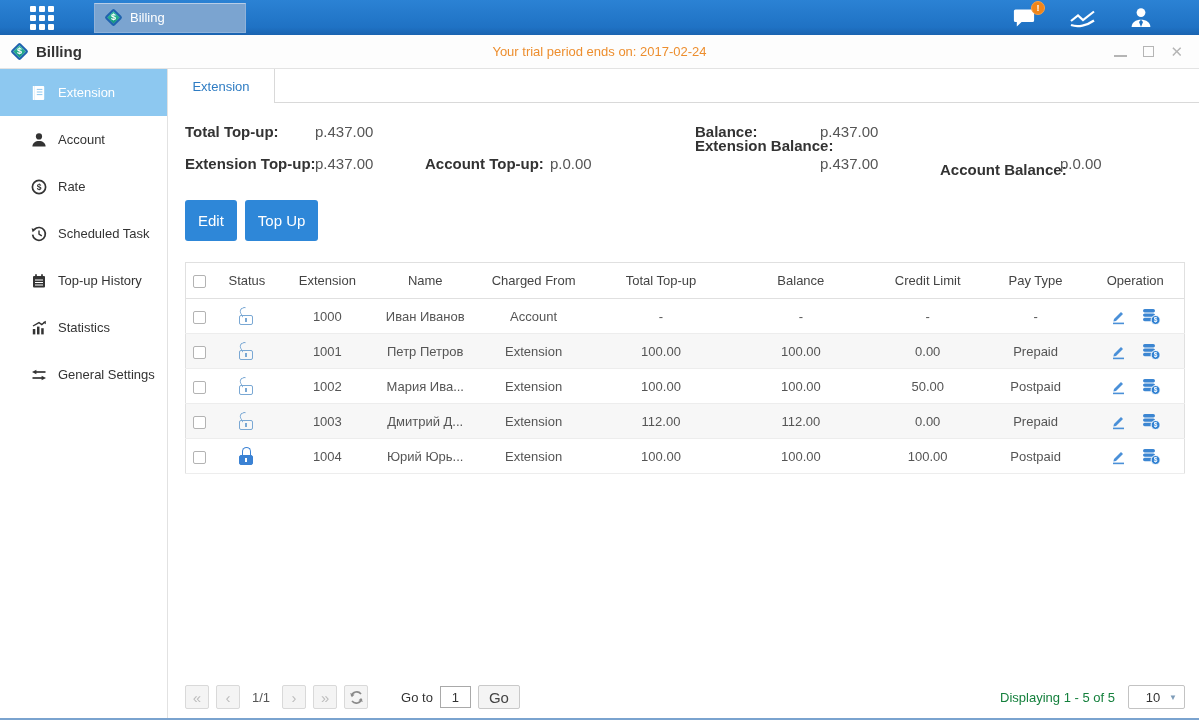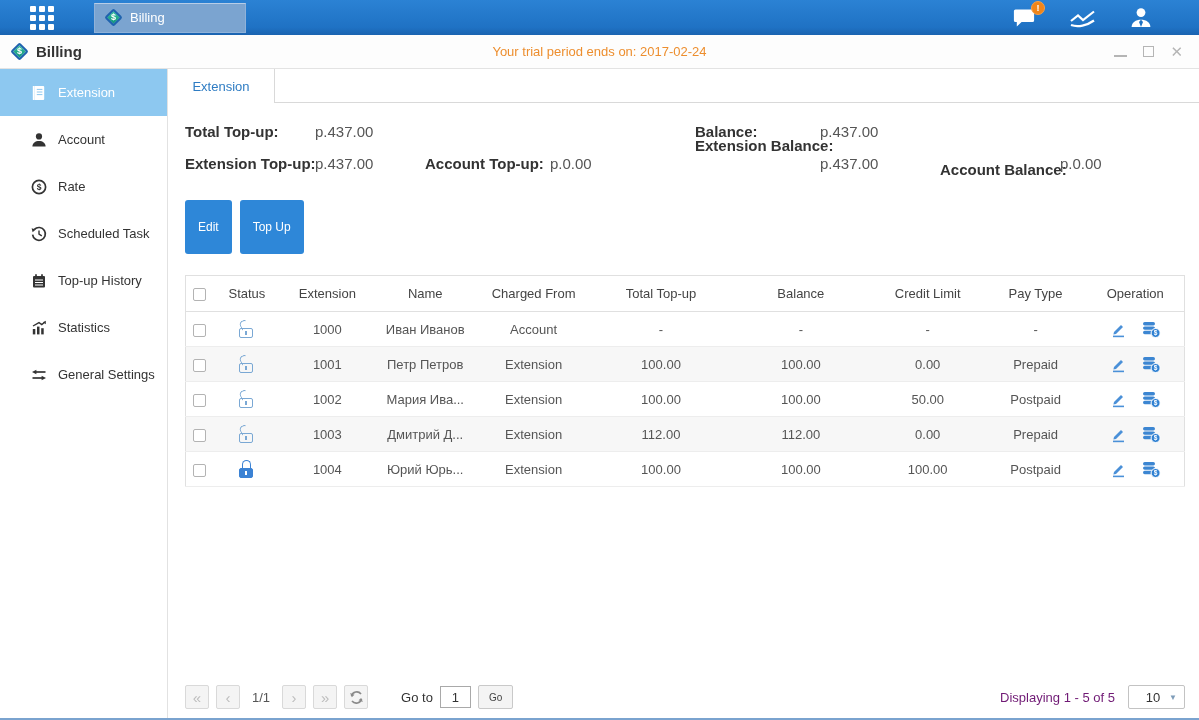--- a/index.html
+++ b/index.html
@@ -38,21 +38,21 @@
   .main{flex:1;display:flex;flex-direction:column;min-width:0}
   .tabbar{height:34px;border-bottom:1px solid #d9d9d9;display:flex;flex-shrink:0}
   .tab{width:107px;border-right:1px solid #d9d9d9;display:flex;align-items:center;justify-content:center;font-size:13px;color:#2e7cc3;background:#fff;margin-bottom:-1px;cursor:pointer}
 
   .content{flex:1;display:flex;flex-direction:column;padding:0 14px 0 17px;min-height:0}
   .summary{position:relative;height:66px;margin-top:14px;font-size:15px}
   .summary .lab{position:absolute;font-weight:bold;color:#333;white-space:nowrap}
   .summary .val{position:absolute;color:#555;white-space:nowrap}
 
   .actions{margin-top:17px;display:flex;gap:8px}
-  .btn{background:#2e87d8;color:#fff;border:none;font-size:12px;padding:20px 13px;border-radius:3px;cursor:pointer;font-family:inherit}
+  .btn{background:#2e87d8;color:#fff;border:none;font-size:15px;padding:12px 13px;border-radius:3px;cursor:pointer;font-family:inherit}
 
   
   table.grid{margin-top:21px;border:1px solid #e0e0e0;border-collapse:collapse;width:100%;table-layout:fixed;font-size:13px}
   thead th{height:36px;font-weight:normal;color:#444;border-bottom:1px solid #e0e0e0;text-align:center;overflow:hidden;white-space:nowrap}
   tbody td{height:35px;text-align:center;color:#555;overflow:hidden;white-space:nowrap}
   tbody tr{border-bottom:1px solid #ededed}
   tbody tr:nth-child(even){background:#f7f7f7}
   .checkbox{display:inline-block;width:13px;height:13px;border:1px solid #b3b3b3;border-radius:2px;background:#fff;vertical-align:middle;cursor:pointer}
   .op-icons{display:flex;justify-content:center;gap:15px;align-items:center}
   .op-icons svg{cursor:pointer}
@@ -66,23 +66,23 @@
   .lock.locked .body{background:#3b82d4;border-color:#3b82d4}
   .lock.locked .body::after{background:#fff}
   .lock.locked .shackle{border-color:#3b82d4}
 
   
   .pager{margin-top:auto;display:flex;align-items:center;gap:7px;padding-bottom:9px;font-size:13px;color:#555;flex-shrink:0}
   .pgbtn{width:24px;height:24px;background:#f4f4f4;border:1px solid #d9d9d9;border-radius:2px;display:flex;align-items:center;justify-content:center;color:#bdbdbd;font-size:15px;cursor:pointer;line-height:1}
   .pgtext{margin:0 5px;color:#555}
   .goto-label{margin-left:26px;color:#333}
   .goto-input{width:31px;height:22px;border:1px solid #a9a9a9;text-align:center;font-size:13px;font-family:inherit;color:#333}
-  .go-btn{height:24px;padding:0 10px;background:#f4f4f4;border:1px solid #c9c9c9;border-radius:2px;font-size:10px;color:#444;cursor:pointer;font-family:inherit}
+  .go-btn{height:24px;padding:0 10px;background:#f4f4f4;border:1px solid #c9c9c9;border-radius:2px;font-size:15px;color:#444;cursor:pointer;font-family:inherit}
   .pager-right{margin-left:auto;display:flex;align-items:center;gap:13px}
-  .displaying{color:#701a75}
+  .displaying{color:#15803d}
   .select{width:57px;height:24px;border:1px solid #c3c3c3;border-radius:2px;background:#fff;display:flex;align-items:center;cursor:pointer}
   .select .sel-val{padding-left:8px;color:#333;flex:1;text-align:center}
   .select .arrow{color:#7f9db9;font-size:8px;padding-right:7px}
 </style>
 </head>
 <body>
 
 <div class="app">
 
   <div class="topbar">

